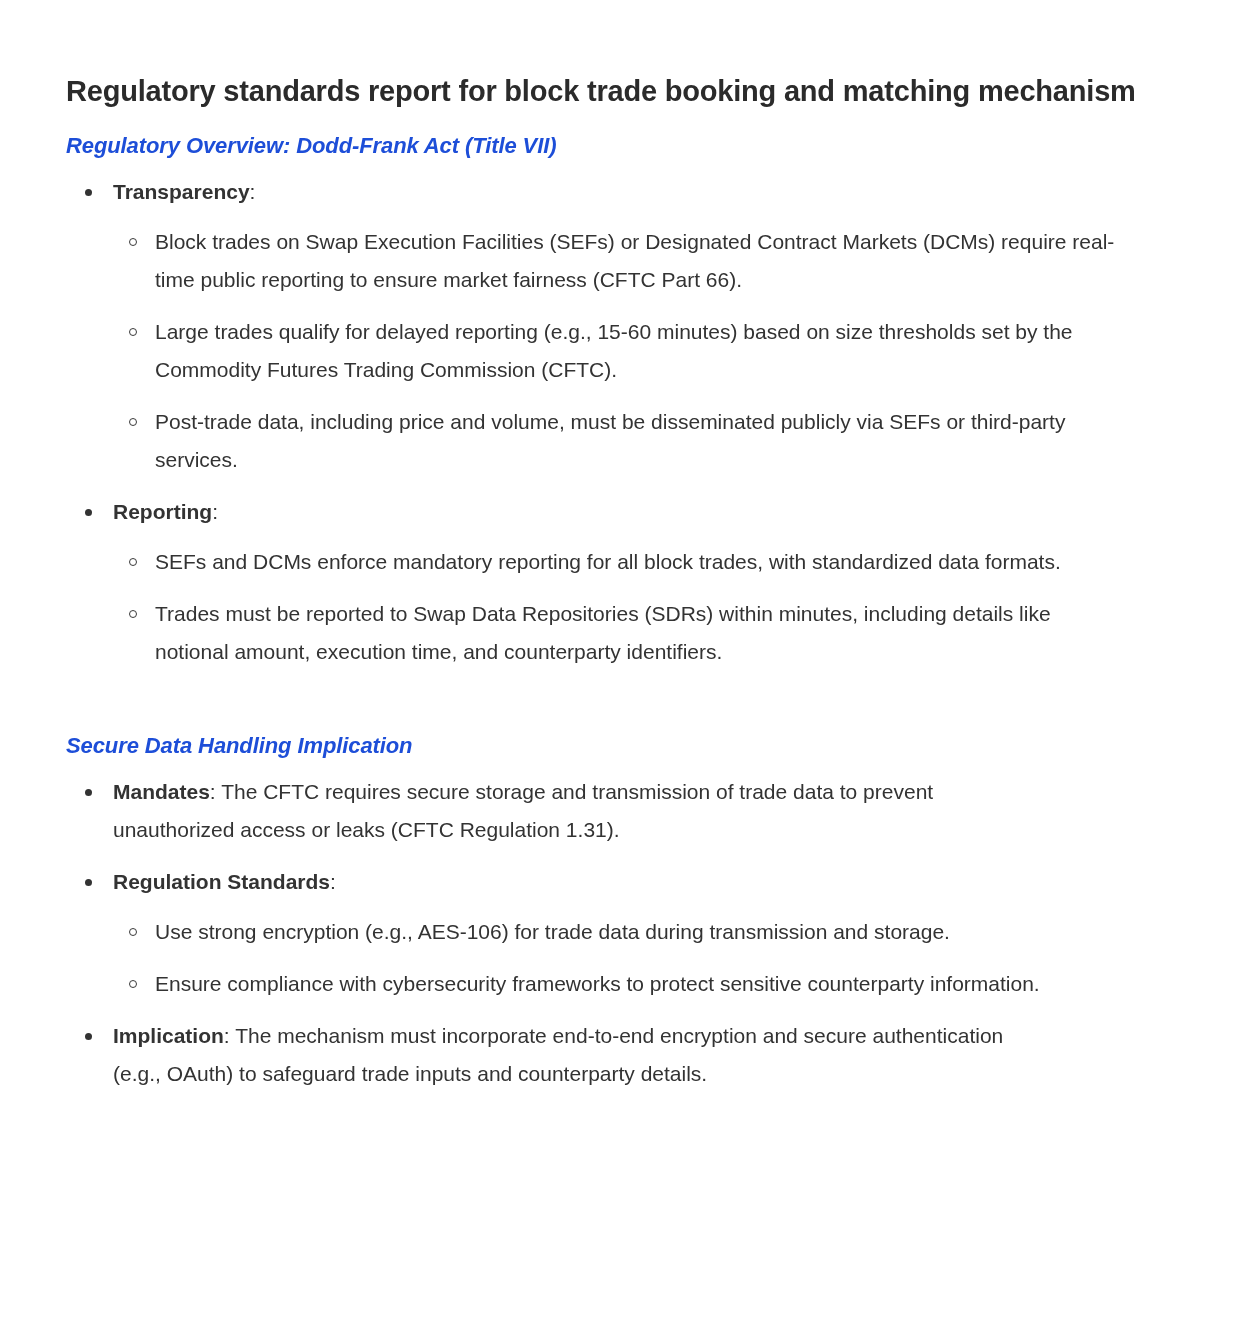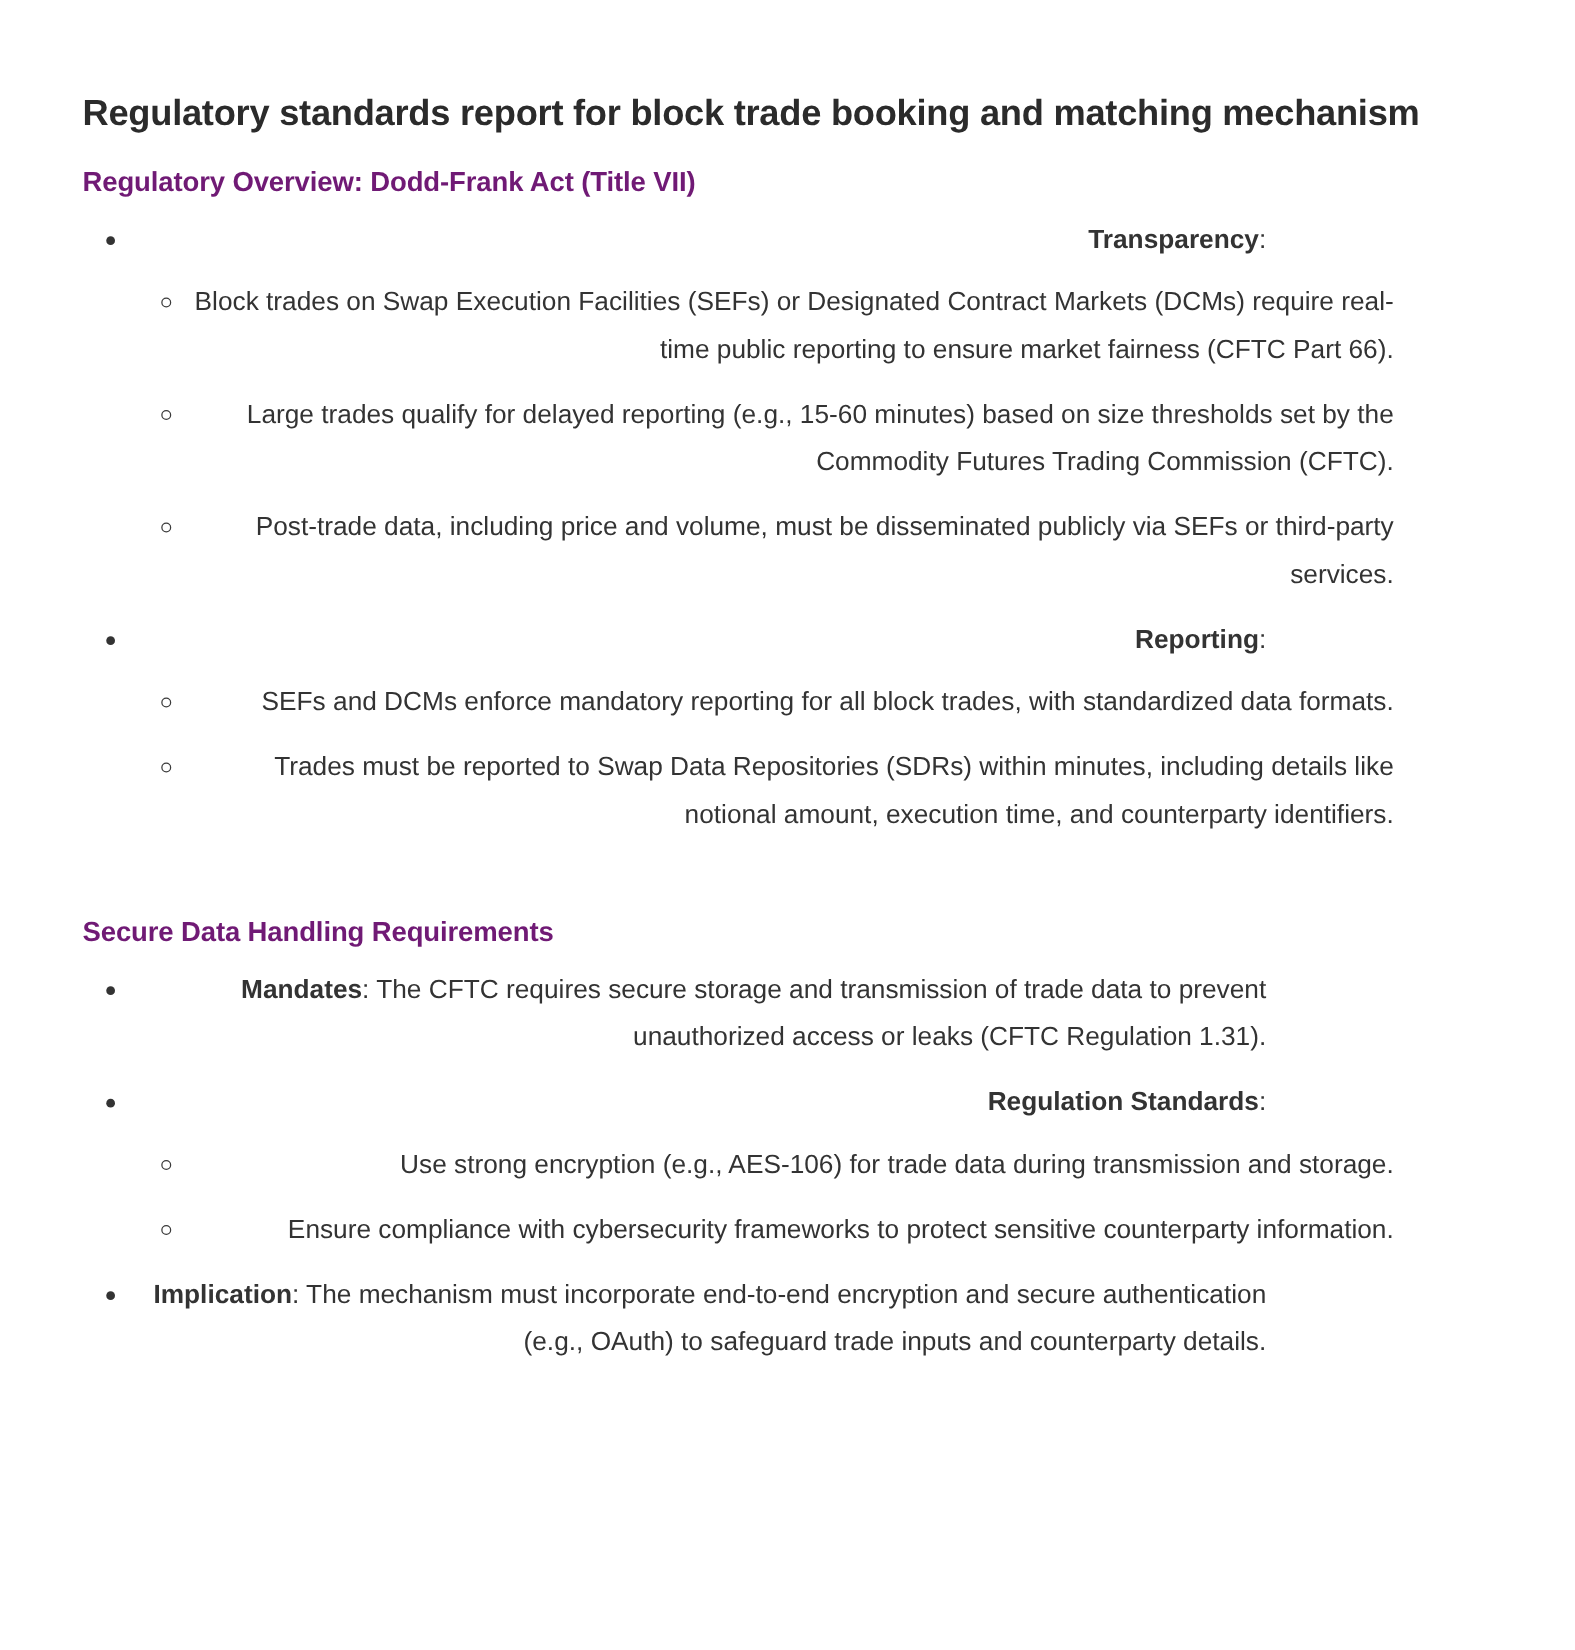--- a/index.html
+++ b/index.html
@@ -23,35 +23,36 @@
     font-weight: 700;
     color: #2b2b2b;
     max-width: 1080px;
     letter-spacing: -0.2px;
   }
   h2 {
     margin: 0 0 6px 0;
     font-size: 22px;
     line-height: 30px;
     font-weight: 700;
-    color: #701a75;
+    color: #1d4ed8;
     letter-spacing: -0.1px;
+    font-style: italic;
   }
   h2.mt { margin-top: 60px; }
   ul {
     list-style: none;
     margin: 12px 0 0 0;
     padding: 0;
   }
   li {
     position: relative;
     font-size: 21px;
     line-height: 38px;
   }
-  .li1 { padding-left: 47px; margin-bottom: 14px; text-align: right; }
+  .li1 { padding-left: 47px; margin-bottom: 14px; }
   .li2 { padding-left: 42px; margin-bottom: 14px; }
   .li2:last-child { margin-bottom: 0; }
   .m1 {
     position: absolute;
     left: 19px; top: 15.5px;
     width: 7px; height: 7px;
     border-radius: 50%;
     background: #333333;
   }
   .m2 {
@@ -107,21 +108,21 @@
         </li>
         <li class="li2">
           <span class="m2"></span>
           <div class="t2">Trades must be reported to Swap Data Repositories (SDRs) within minutes, including details like notional amount, execution time, and counterparty identifiers.</div>
         </li>
       </ul>
     </li>
 
   </ul>
 
-  <h2 class="mt">Secure Data Handling Requirements</h2>
+  <h2 class="mt">Secure Data Handling Implication</h2>
 
   <ul class="l1">
 
     <li class="li1">
       <span class="m1"></span>
       <div class="t1"><span class="b">Mandates</span><span>: The CFTC requires secure storage and transmission of trade data to prevent unauthorized access or leaks (CFTC Regulation 1.31).</span></div>
     </li>
 
     <li class="li1">
       <span class="m1"></span>

